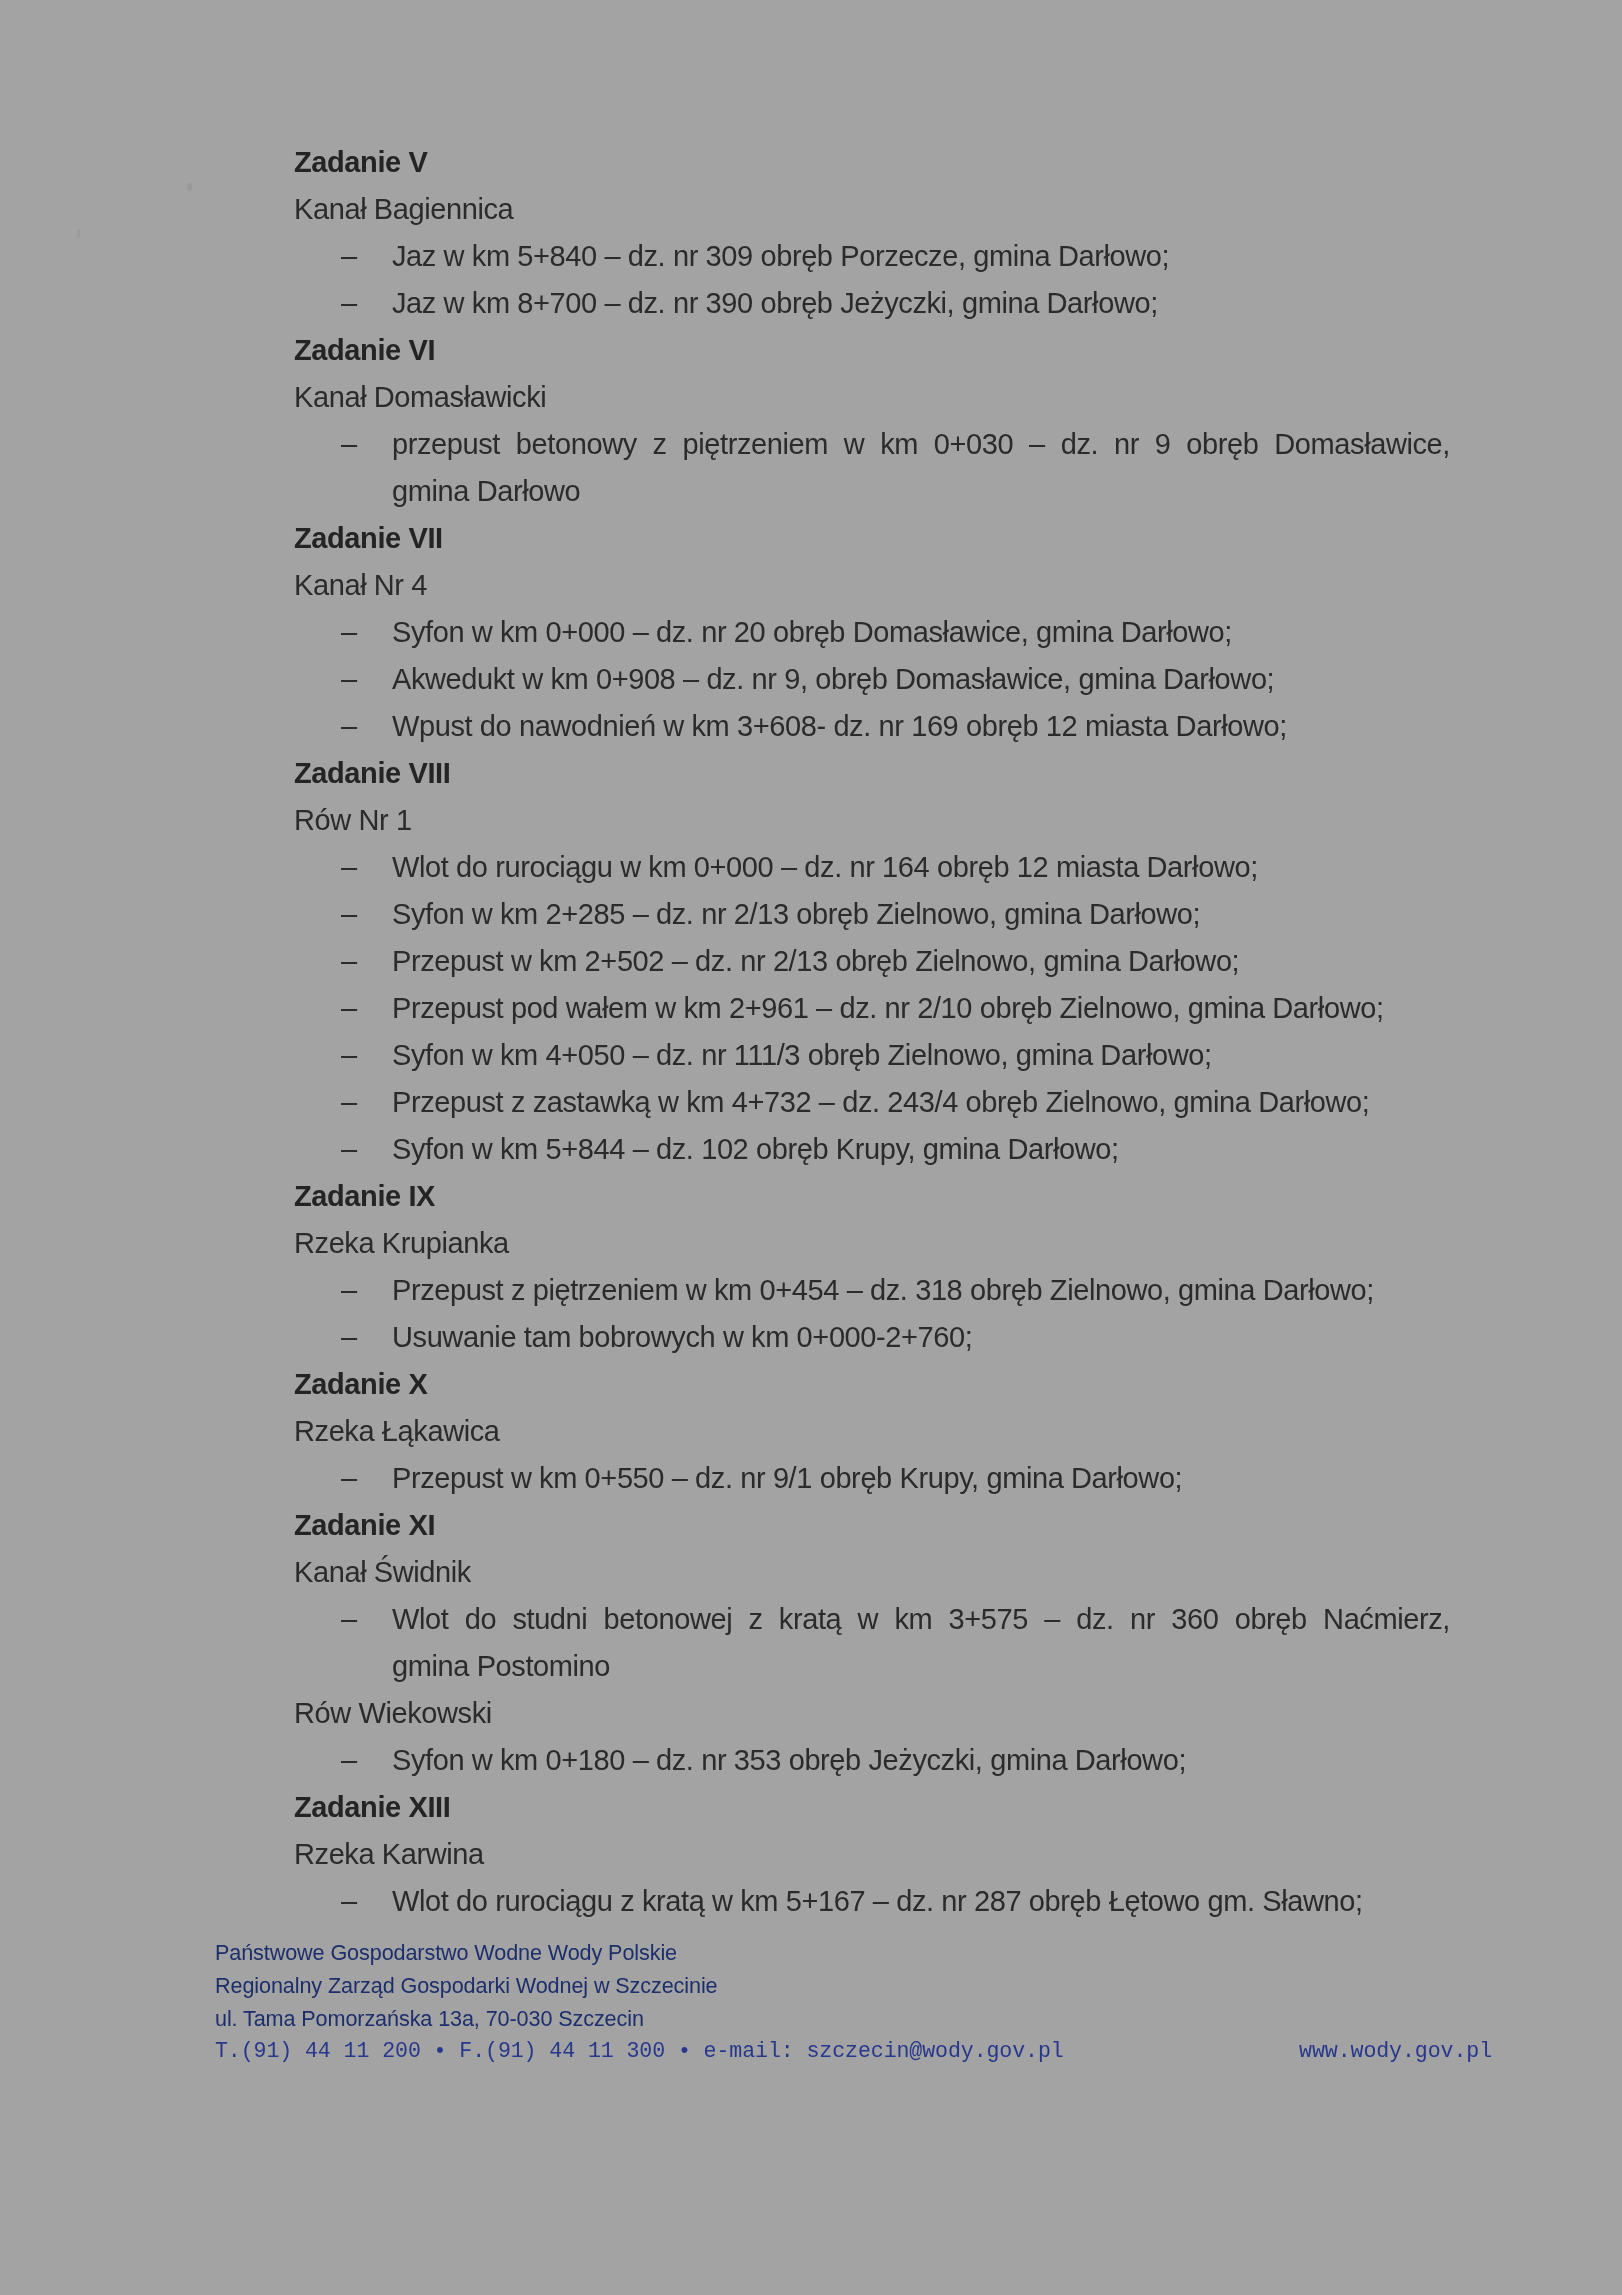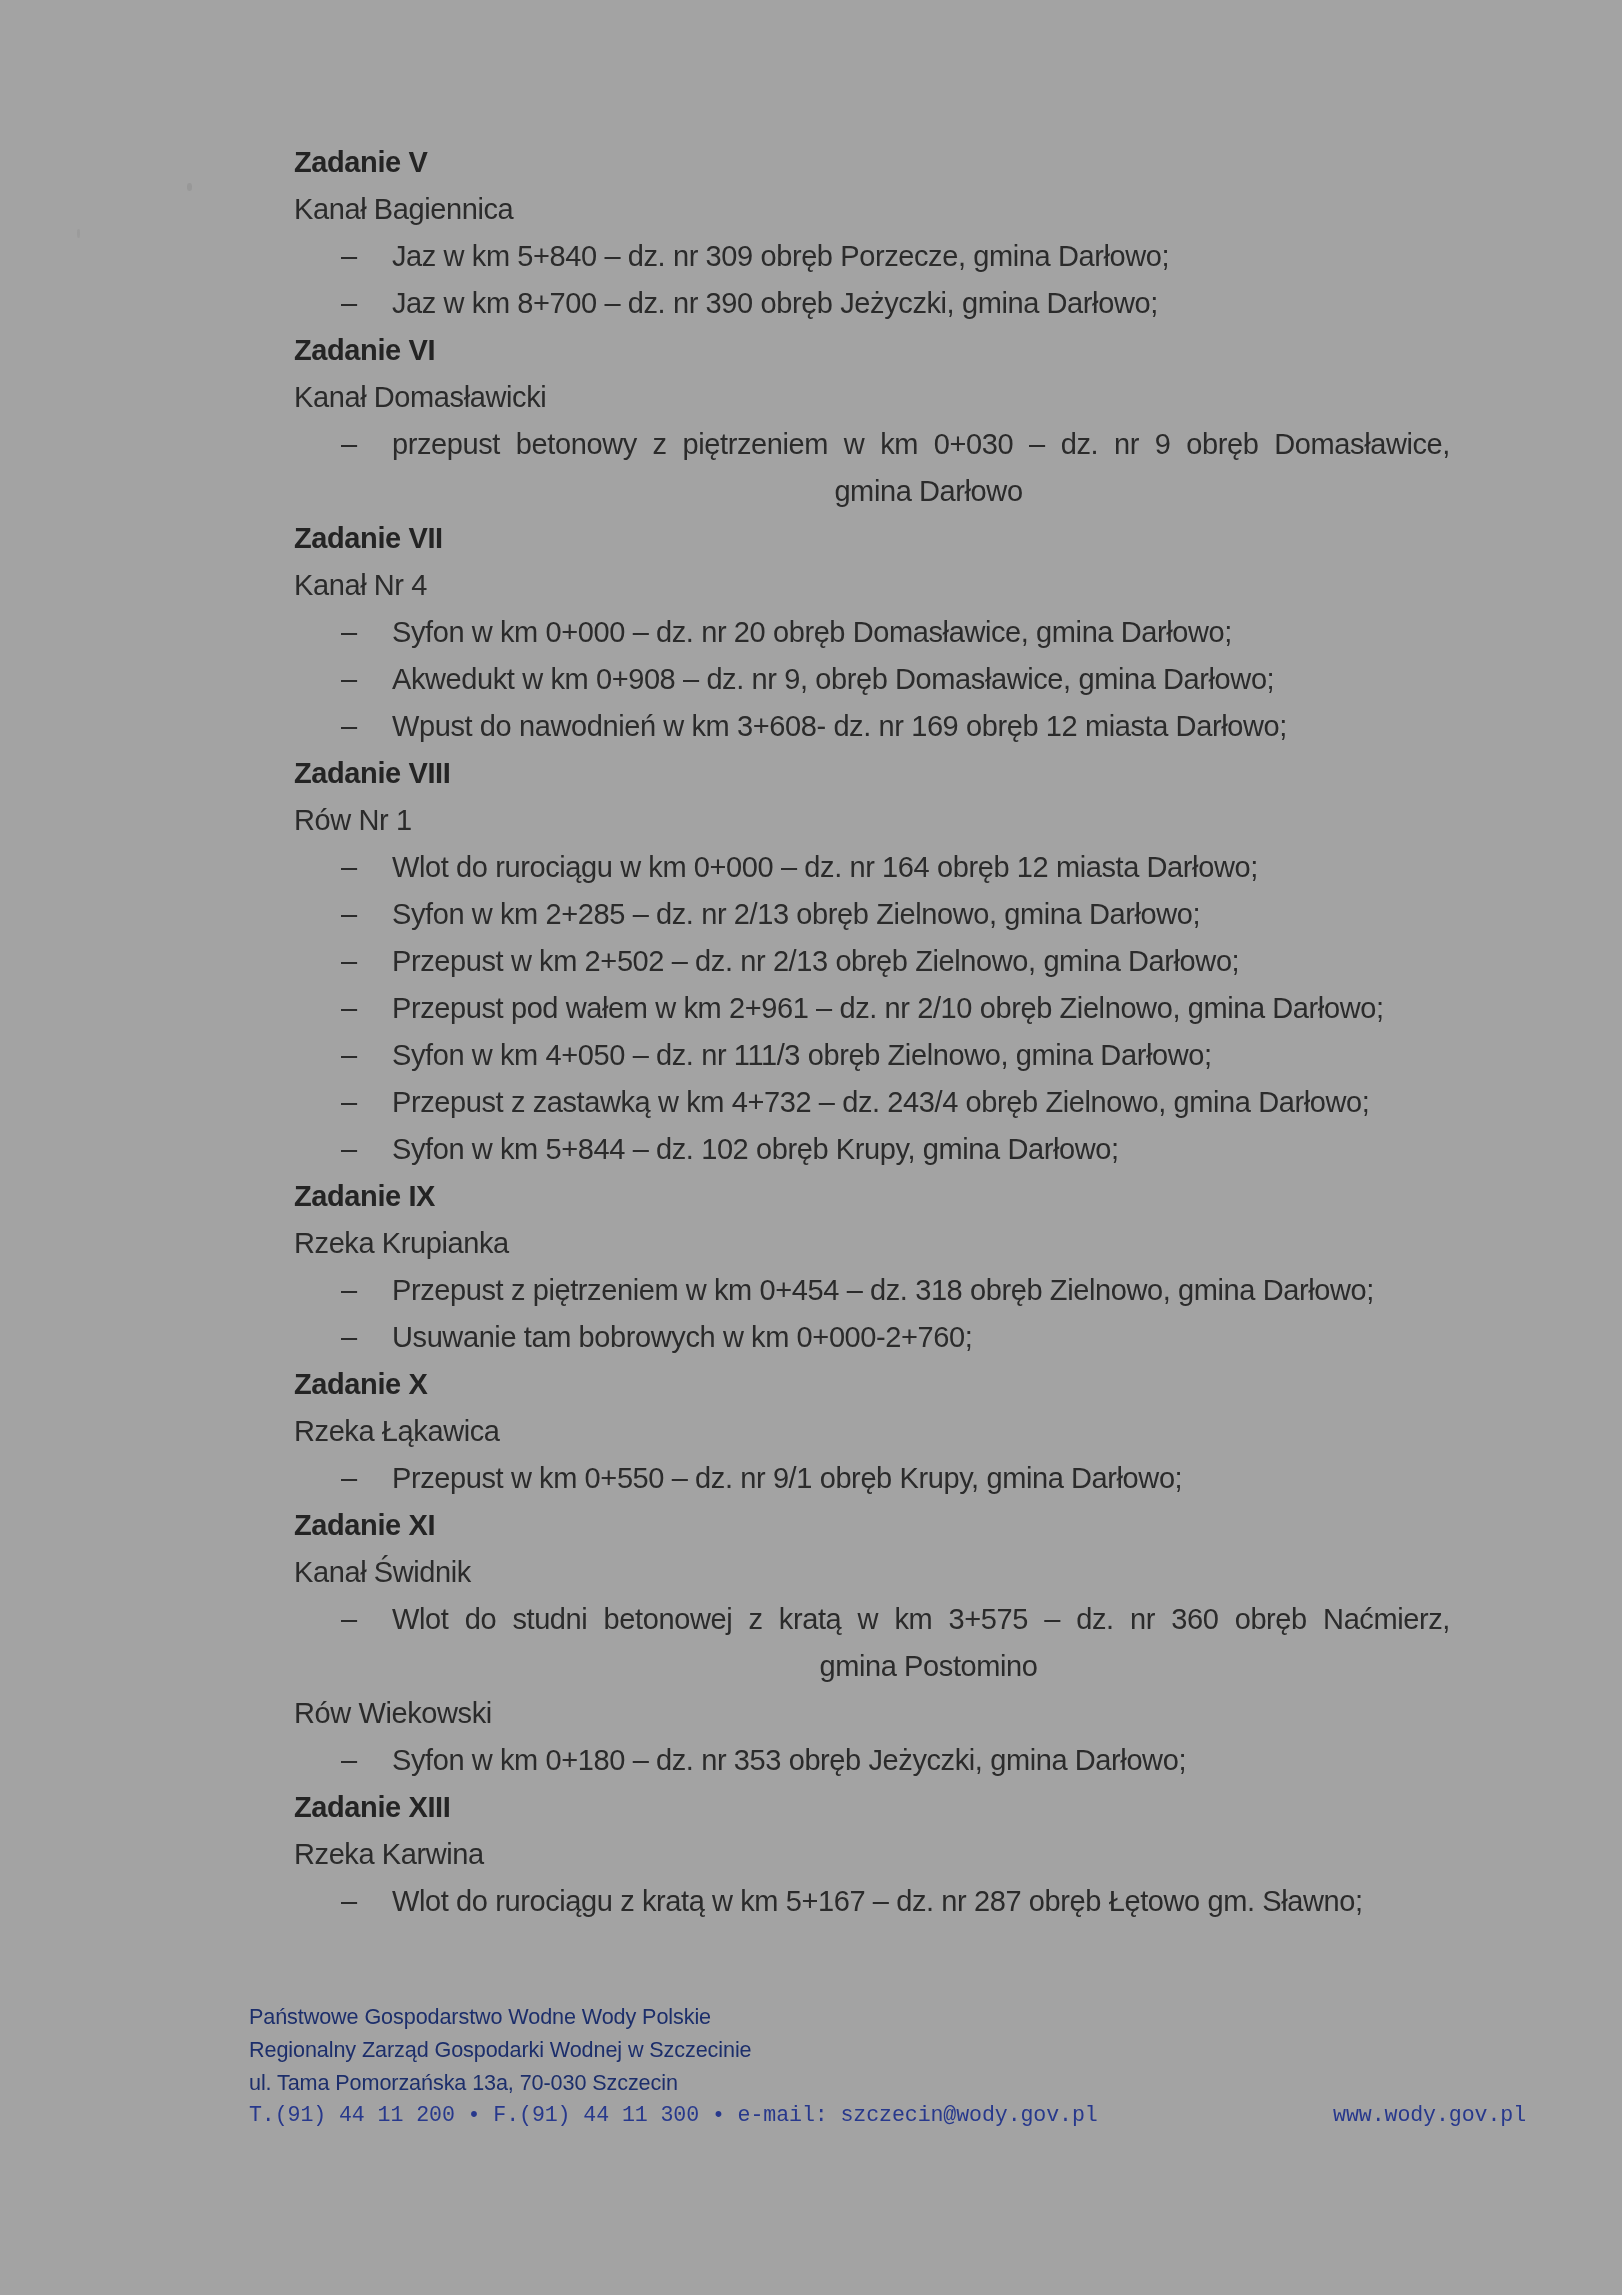--- a/index.html
+++ b/index.html
@@ -44,32 +44,30 @@
   }
   .line.item.justified .itext {
     display: block;
     width: 1058px;
     white-space: normal;
     text-align: justify;
     text-align-last: justify;
   }
   .line.cont {
     padding-left: 98px;
-    text-align: center;
   }
   
   .footer {
     position: absolute;
     left: 215px;
-    top: 2000px;
+    top: 1936px;
     width: 1277px;
     font-size: 21.6px;
     letter-spacing: -0.1px;
     color: var(--footer-color, #1c2e6b);
-    margin-left: 34px;
   }
   .f-line {
     line-height: 33px;
     white-space: nowrap;
   }
   .f-italic {
   }
   .f-row {
     display: flex;
     justify-content: space-between;

